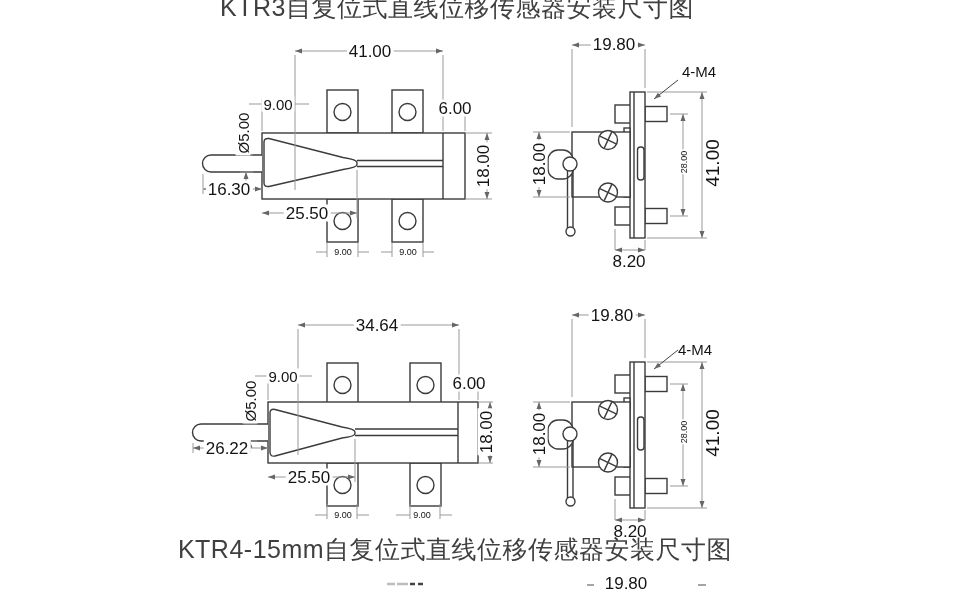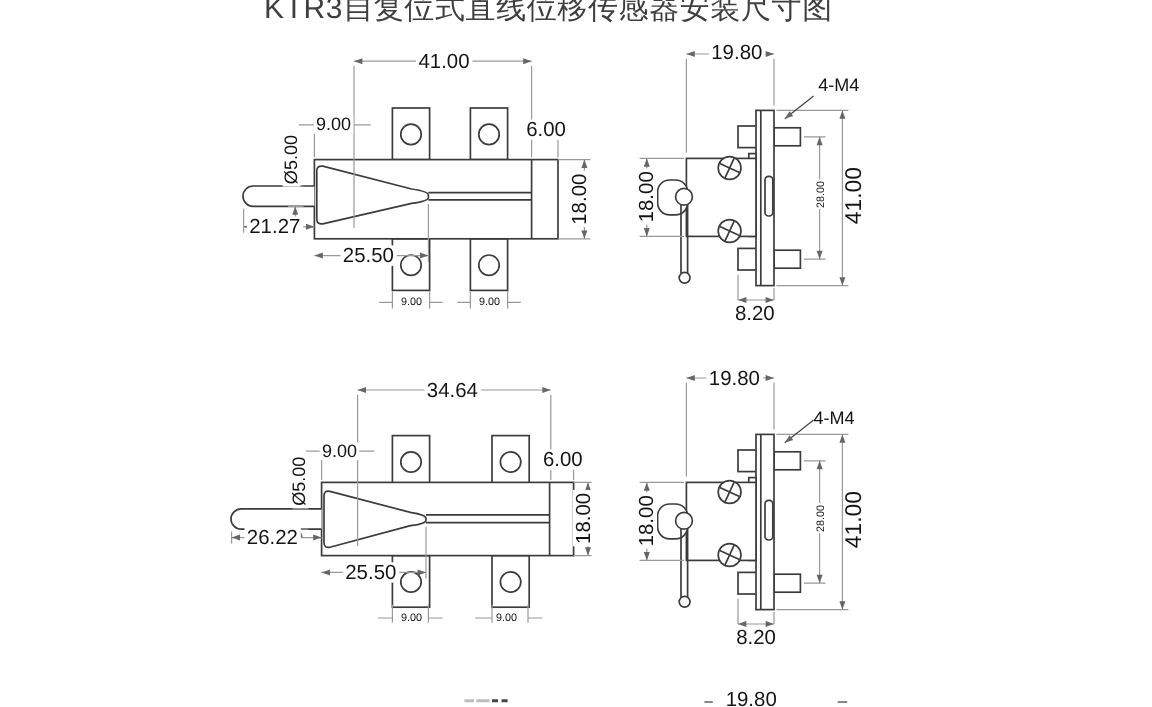--- a/index.html
+++ b/index.html
@@ -149,26 +149,27 @@
     <use href="#sideview" transform="translate(0,270)"></use>
 
     <g>
       <path d="M387,584 H395 M397,584 H408" stroke="#bdbdbd" stroke-width="2.5"></path>
       <path d="M410,584 H415 M418,584 H423" stroke="#444" stroke-width="2.5"></path>
       <path d="M587,585 H594 M698,585 H706" stroke="#888" stroke-width="1.5"></path>
     </g>
   </svg>
 
   <div class="title" style="left:457px;top:-7px">KTR3自复位式直线位移传感器安装尺寸图</div>
+  <div class="title" style="left:455px;top:535px">KTR4-15mm自复位式直线位移传感器安装尺寸图</div>
 
   <div class="dim" style="left:370px;top:51px">41.00</div>
   <div class="dim f15" style="left:278px;top:104px">9.00</div>
   <div class="dim" style="left:455px;top:108px">6.00</div>
   <div class="dim rot f15" style="left:243px;top:133px">Ø5.00</div>
-  <div class="dim" style="left:229px;top:189px">21.27</div>
+  <div class="dim" style="left:229px;top:189px">16.30</div>
   <div class="dim" style="left:307px;top:213px">25.50</div>
   <div class="dim rot" style="left:483px;top:166px">18.00</div>
   <div class="dim sm" style="left:343px;top:252px">9.00</div>
   <div class="dim sm" style="left:408px;top:252px">9.00</div>
 
   <div class="dim" style="left:614px;top:44px">19.80</div>
   <div class="dim f15 nobg" style="left:699px;top:71px">4-M4</div>
   <div class="dim rot" style="left:539px;top:164px">18.00</div>
   <div class="dim rot sm" style="left:684px;top:162px">28.00</div>
   <div class="dim rot f19 nobg" style="left:712px;top:163px">41.00</div>

